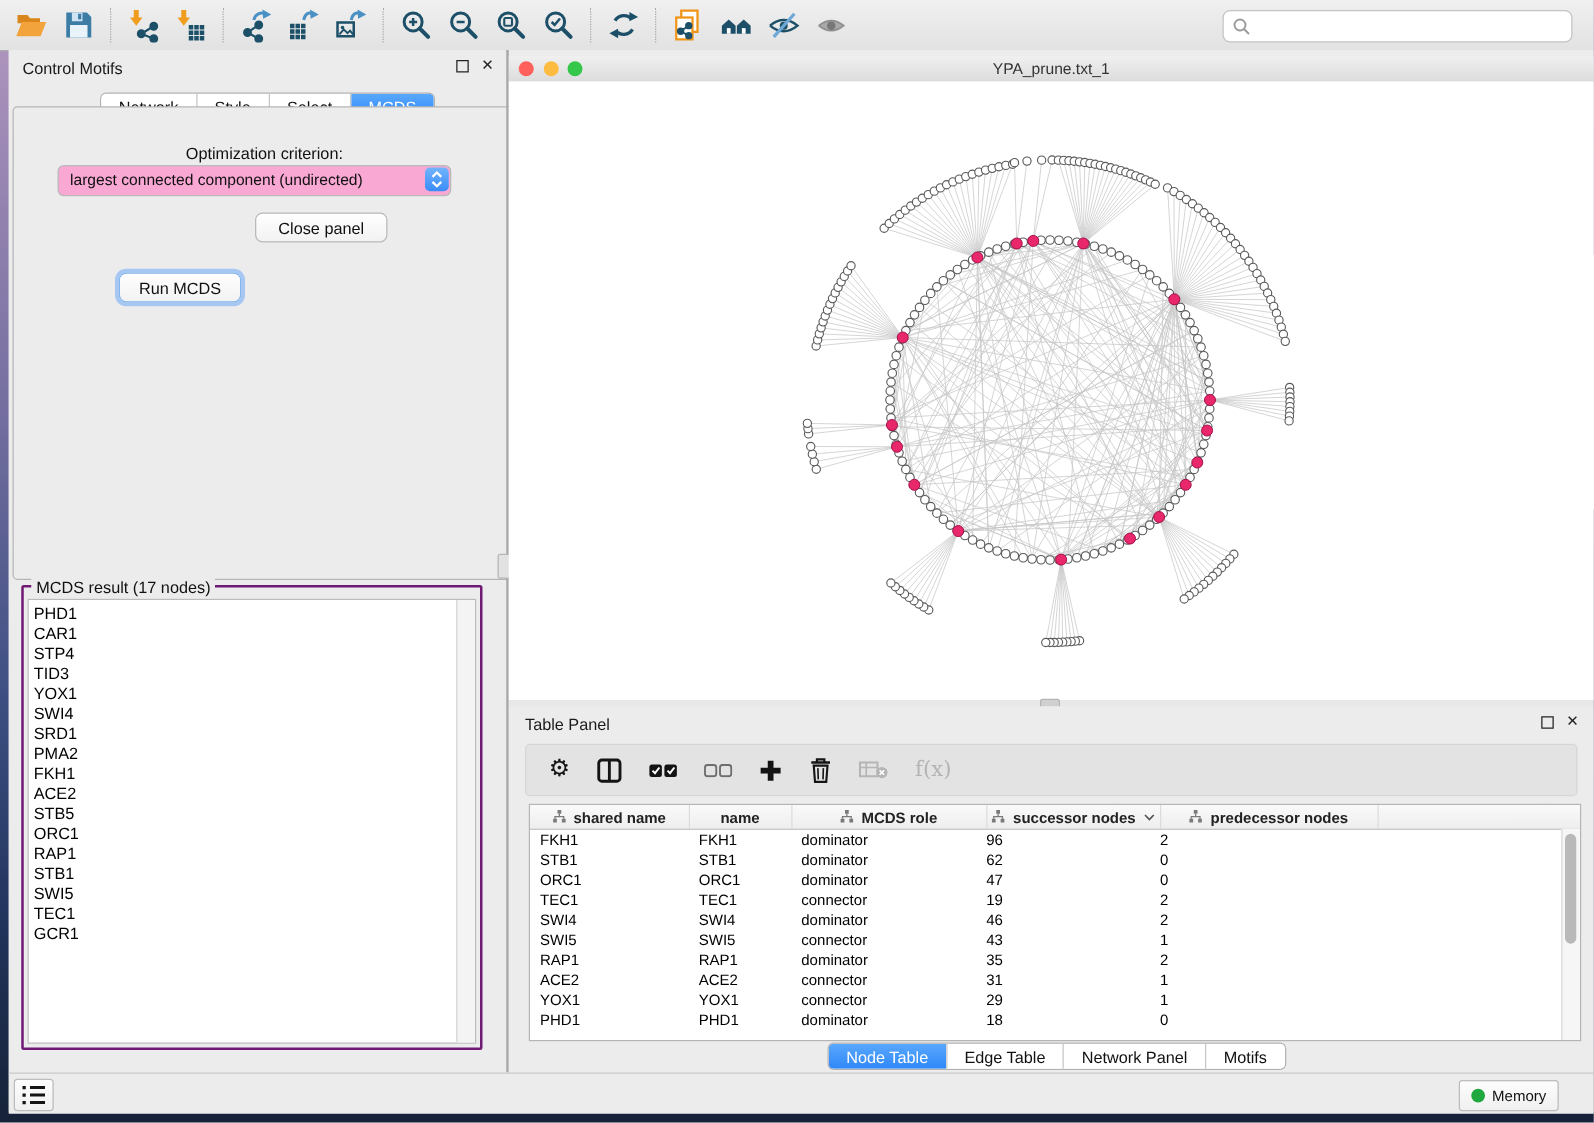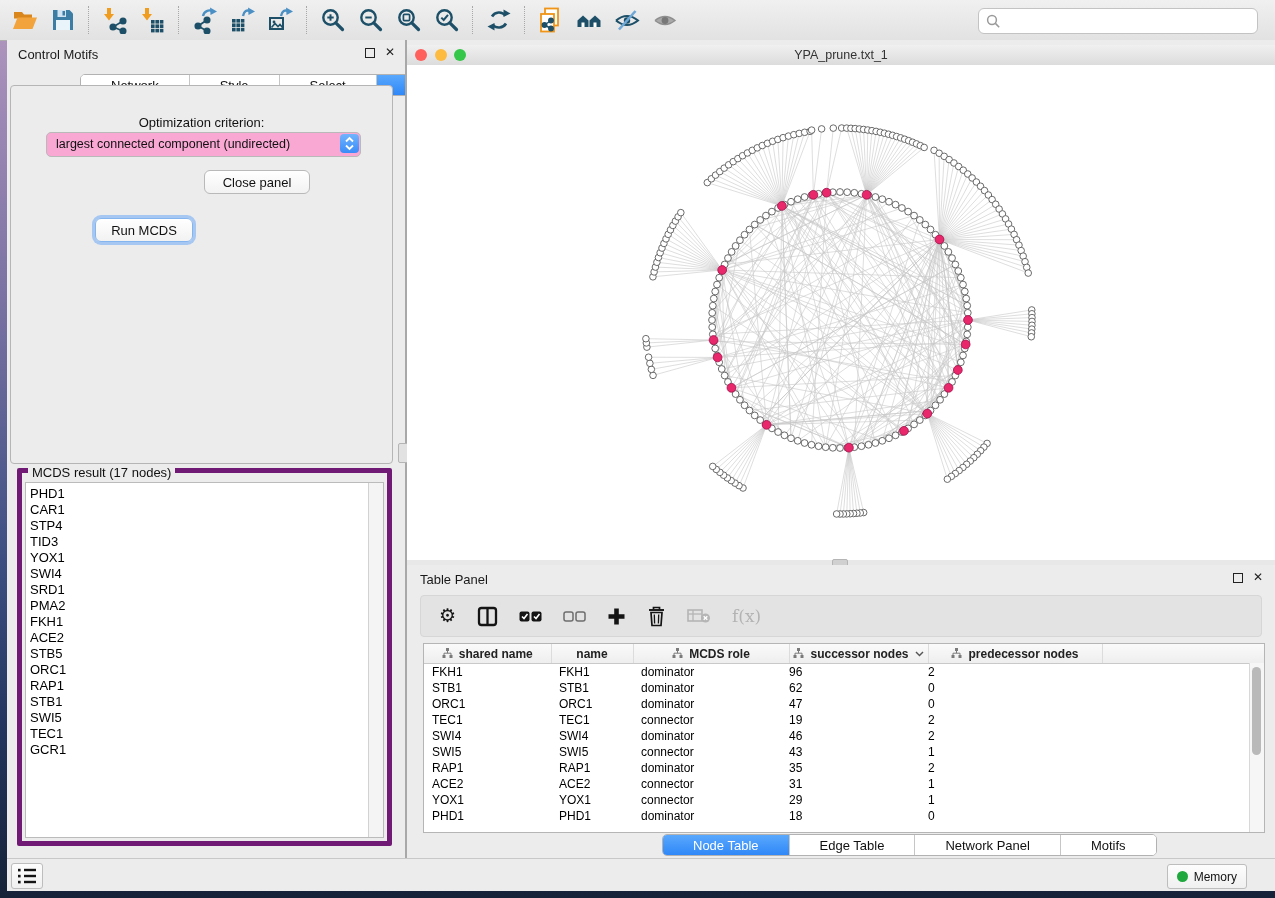--- a/index.html
+++ b/index.html
@@ -24,37 +24,37 @@
   
   .control-panel{left:7px;top:40px;width:398px;height:818px;background:#ececec;}
   .panel-title-row{position:absolute;left:0;top:0;right:0;height:28px;}
   .panel-title{position:absolute;left:11px;top:7px;font-size:13px;color:#1a1a1a;}
   .win-controls{position:absolute;right:10px;top:7px;display:flex;gap:10px;align-items:center;}
   .winfloat{width:8px;height:8px;border:1.5px solid #222;display:inline-block;}
   .winclose{font-size:12px;font-weight:bold;color:#222;line-height:11px;}
   .segbar{display:flex;position:absolute;height:20px;border:1px solid #b2b2b2;border-radius:5px;
     overflow:hidden;background:#fff;}
   .seg{font-size:13px;color:#111;background:#fff;display:flex;align-items:center;justify-content:center;
-    padding:0 30px;border-left:1px solid #c6c6c6;white-space:nowrap;}
+    padding:0 14px;border-left:1px solid #c6c6c6;white-space:nowrap;}
   .seg:first-child{border-left:none;}
   .seg.active{background:linear-gradient(#5aa8fd,#2f88f8);color:#fff;}
   .ctl-tabs{left:73px;top:34px;}
   .content-box{position:absolute;left:3px;top:45px;width:381px;height:377px;background:#ececec;
-    border:1px solid #b5b5b5;border-radius:4px;}
+    border:1px solid #b5b5b5;border-radius:4px;padding-left:20px;}
   .opt-label{position:absolute;left:0;right:0;top:29px;text-align:center;font-size:13px;color:#111;}
   .dropdown{position:absolute;left:35px;top:46px;width:313px;height:23px;background:#f9a8d4;
     border:1px solid #b9b9b9;border-radius:5px;}
   .dropdown .val{position:absolute;left:9px;top:4px;font-size:12.5px;color:#111;white-space:nowrap;}
   .stepper{position:absolute;right:1px;top:1px;width:19px;height:19px;border-radius:4px;
     background:linear-gradient(#71b4fd,#3a8cf8);}
   .stepper svg{position:absolute;left:3px;top:2px;}
   .btn{position:absolute;height:22px;background:linear-gradient(#ffffff,#f2f2f2);border:1px solid #b9b9b9;
     border-radius:6px;font-size:13px;color:#111;display:flex;align-items:center;justify-content:center;}
   .btn.focus{border:1px solid #85b5ef;box-shadow:0 0 0 3px rgba(110,170,245,.55);margin-top:48px;}
-  .group-box{position:absolute;left:10px;top:428px;width:365px;height:368px;border:5px solid #701a75;
+  .group-box{position:absolute;left:10px;top:428px;width:365px;height:368px;border:2px solid #701a75;
     border-radius:2px;}
   .group-label{position:absolute;left:6px;top:-8px;background:#ececec;padding:0 4px;font-size:13px;color:#111;}
   .mcds-list-wrap{position:absolute;left:3px;right:3px;top:9px;bottom:3px;background:#fff;border:1px solid #bbb;}
   .mcds-list{position:absolute;left:0;top:0;right:15px;bottom:0;overflow:hidden;padding:3px 0 0 4px;}
   .mcds-item{font-size:13px;line-height:16px;color:#000;}
   .vtrack{position:absolute;right:0;top:0;bottom:0;width:14px;background:#f4f4f4;border-left:1px solid #d2d2d2;}
   
   .vsplit{left:405px;top:40px;width:2px;height:818px;background:#a8a8a8;}
   .vgrip{left:398px;top:443px;width:9px;height:18px;background:#e2e2e2;border:1px solid #b5b5b5;border-radius:2px;}
   .hsplit{left:407px;top:560px;width:868px;height:5px;background:#e8e8e8;}

